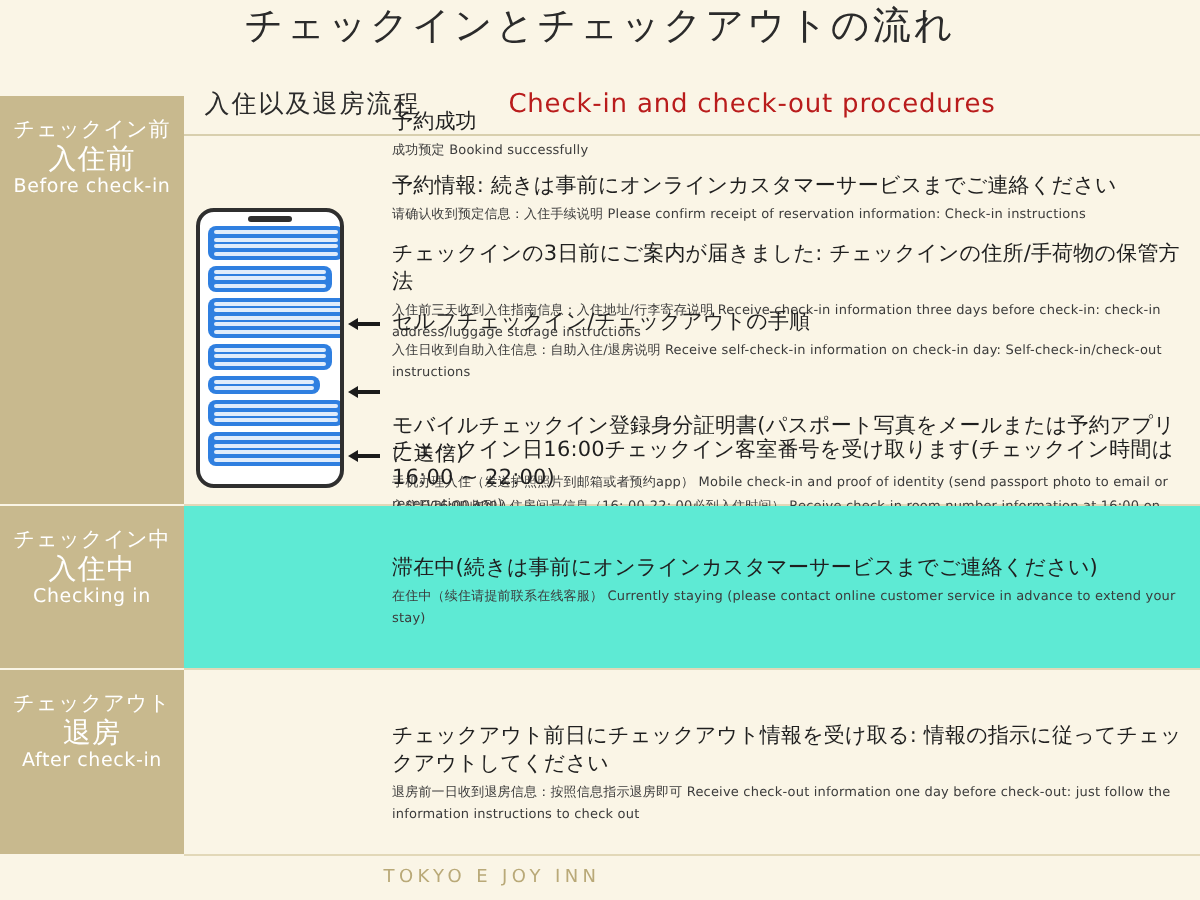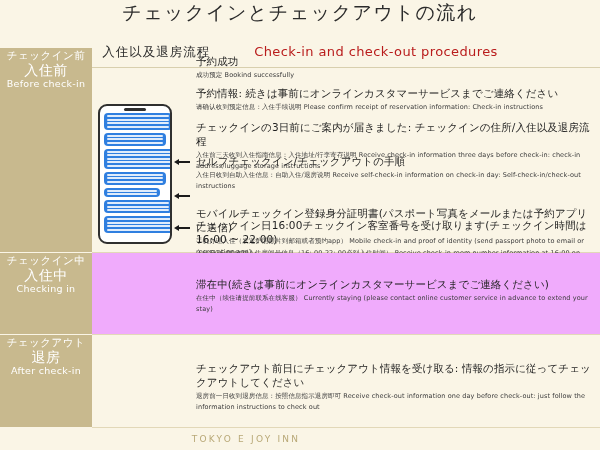--- a/index.html
+++ b/index.html
@@ -65,20 +65,21 @@
     display: grid;
     grid-template-columns: 92px 1fr;
     grid-template-rows: 205px 82px 93px;
   }
   .sec-label {
     background: #c8b98e;
     color: #ffffff;
     display: flex;
     flex-direction: column;
     align-items: center;
+    padding-top: 10px;
     border-bottom: 1px solid #faf5e6;
     box-sizing: border-box;
   }
   .sec-label .lab-ja {
     font-size: 10.5px;
     letter-spacing: 0.5px;
     line-height: 15px;
   }
   .sec-label .lab-zh {
     font-size: 14px;
@@ -90,21 +91,21 @@
     letter-spacing: 0.3px;
     line-height: 14px;
   }
   .sec-body {
     position: relative;
     box-sizing: border-box;
     border-bottom: 1px solid #e2d8b8;
     padding: 6px 8px 0 8px;
   }
   .sec-body.alt {
-    background: #f0abfc;
+    background: #5eead4;
   }
 
   
   .phone-wrap {
     position: absolute;
     left: 6px;
     top: 56px;
     width: 74px;
     height: 140px;
   }
@@ -224,21 +225,21 @@
         <div class="ja">予約成功</div>
         <div class="zh-en">成功预定   Bookind successfully</div>
       </div>
 
       <div class="entry" style="top:38px;">
         <div class="ja">予約情報: 続きは事前にオンラインカスタマーサービスまでご連絡ください</div>
         <div class="zh-en">请确认收到预定信息：入住手续说明   Please confirm receipt of reservation information: Check-in instructions</div>
       </div>
 
       <div class="entry" style="top:72px;">
-        <div class="ja">チェックインの3日前にご案内が届きました: チェックインの住所/入住以及退房流程</div>
+        <div class="ja">チェックインの3日前にご案内が届きました: チェックインの住所/手荷物の保管方法</div>
         <div class="zh-en">入住前三天收到入住指南信息：入住地址/行李寄存说明   Receive check-in information three days before check-in: check-in address/luggage storage instructions</div>
       </div>
 
       <div class="entry" style="top:106px;">
         <div class="ja">セルフチェックイン/チェックアウトの手順</div>
         <div class="zh-en">入住日收到自助入住信息：自助入住/退房说明   Receive self-check-in information on check-in day: Self-check-in/check-out instructions</div>
       </div>
 
       <div class="entry" style="top:138px;margin-top:20px;">
         <div class="ja">モバイルチェックイン登録身分証明書(パスポート写真をメールまたは予約アプリに送信)</div>

